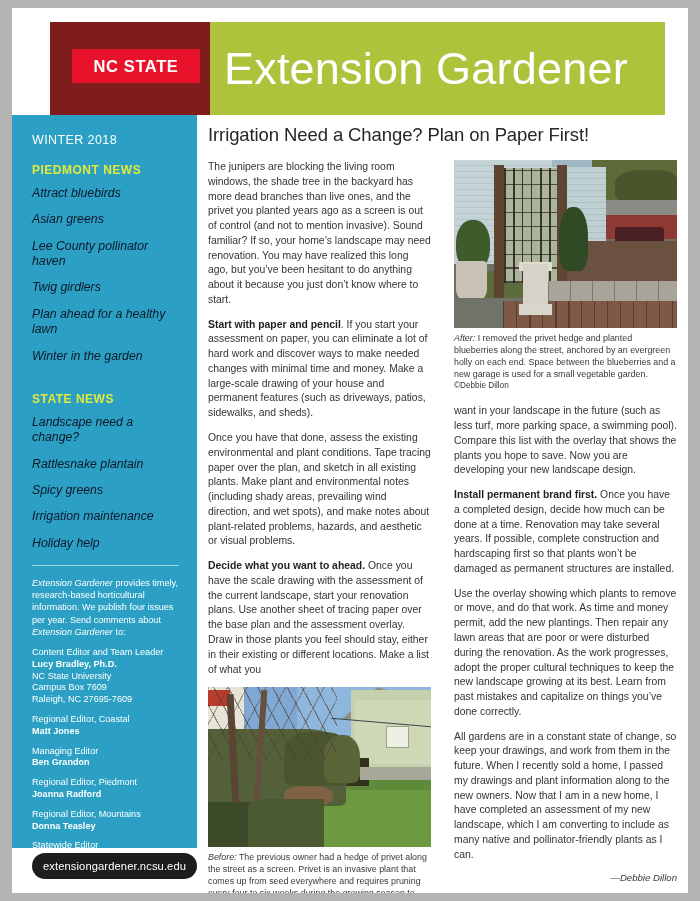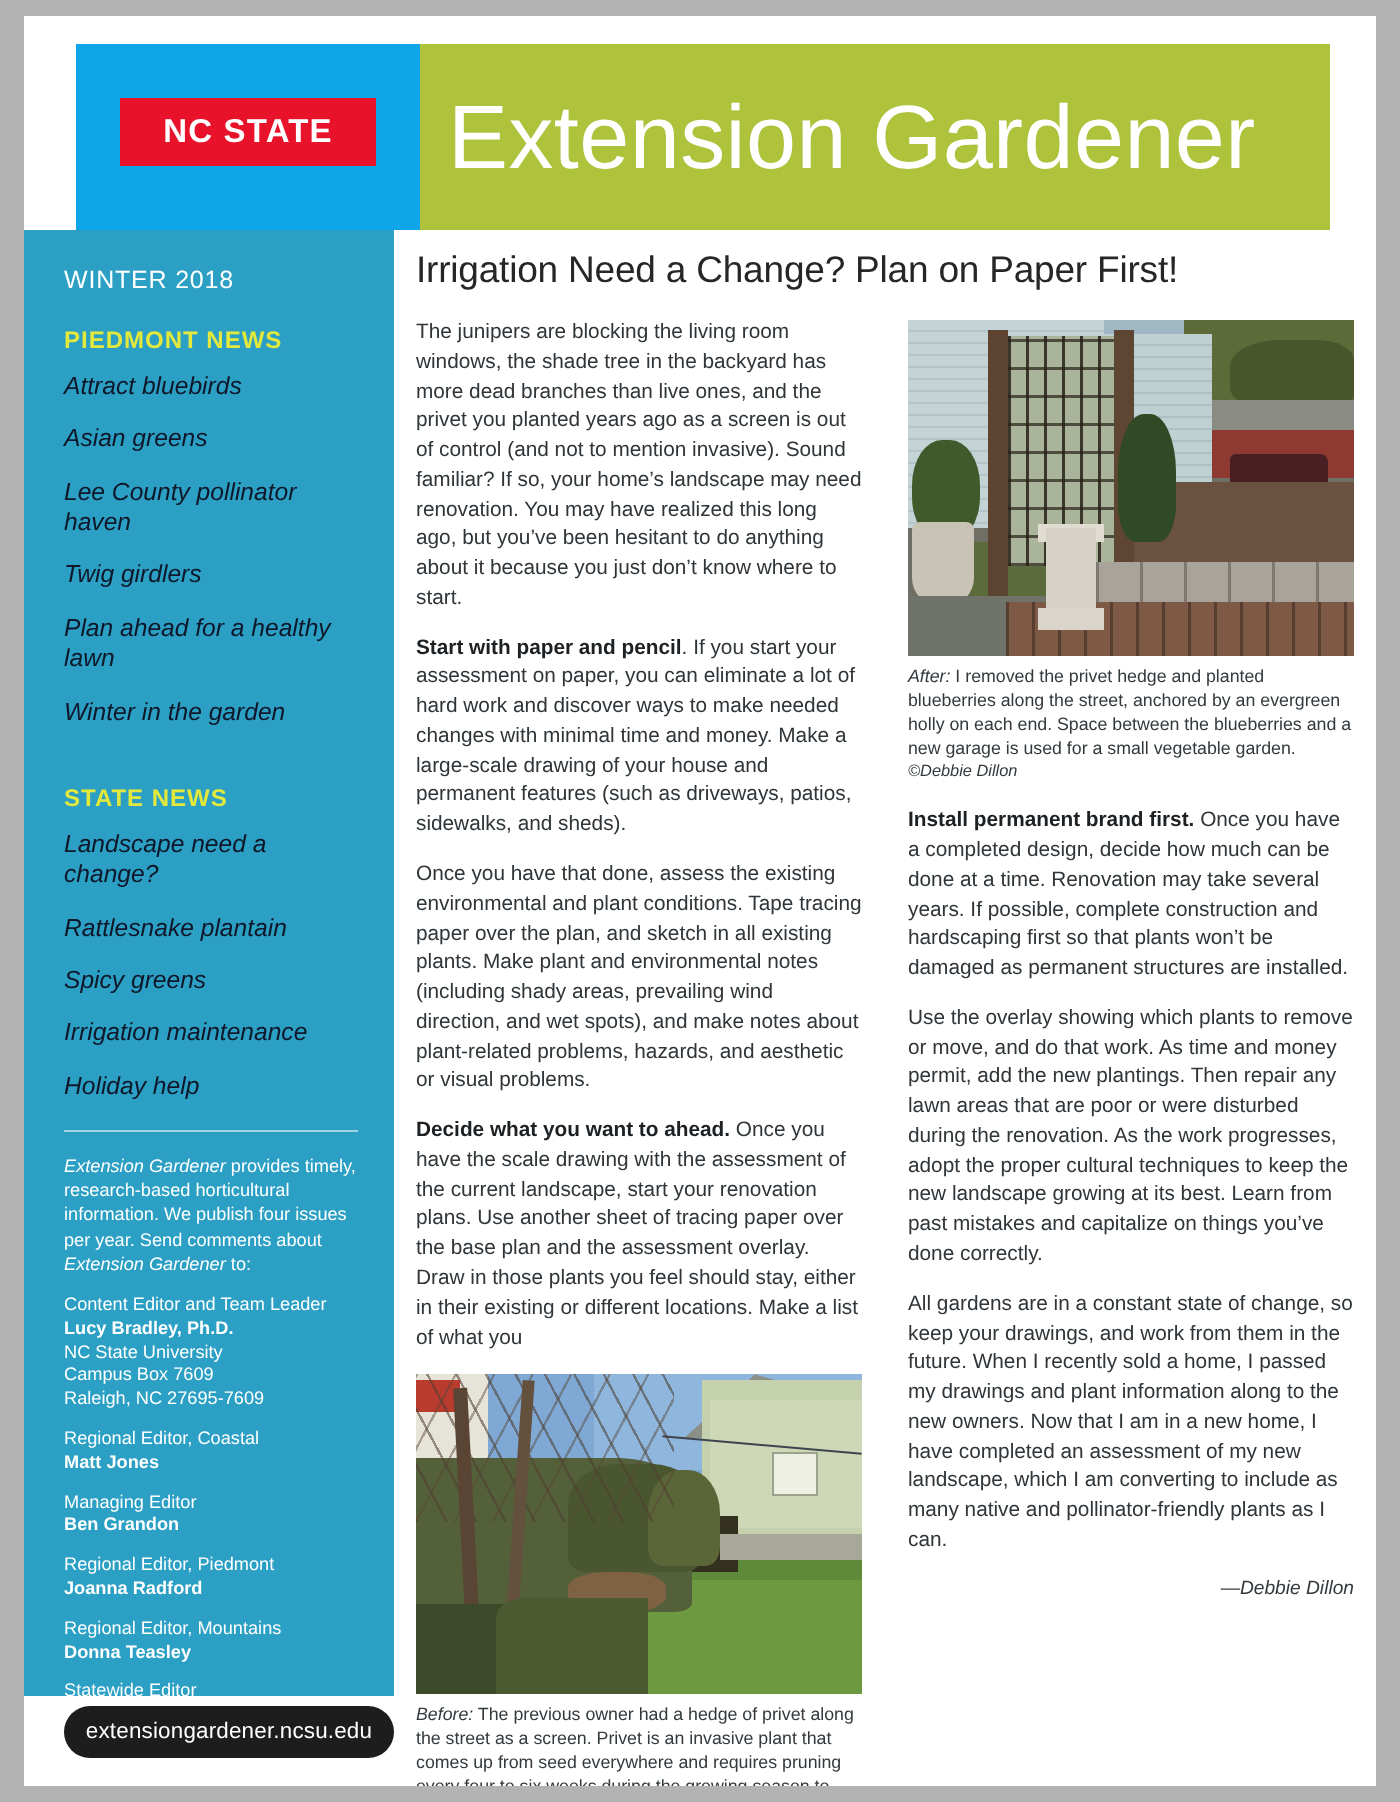--- a/index.html
+++ b/index.html
@@ -28,23 +28,23 @@
 
   
   .masthead {
     position: absolute;
     left: 0; top: 14px;
     width: 676px;
     height: 93px;
   }
   .logo-block {
     position: absolute;
-    left: 26px; top: 0;
+    left: 38px; top: 0;
     width: 172px; height: 93px;
-    background: #0ea5e9;
+    background: #7f1d1d;
   }
   .ncstate-logo {
     position: absolute;
     left: 22px; top: 27px;
     width: 128px; height: 34px;
     background: #e8132b;
     color: #ffffff;
     font-family: "Liberation Sans", sans-serif;
     font-weight: bold;
     font-size: 16.5px;
@@ -175,21 +175,21 @@
   .body-text p { margin: 0 0 10px 0; }
   .body-text b { font-weight: bold; color: #1d2124; }
 
   .photo-caption {
     font-size: 8.9px;
     line-height: 1.33;
     color: #333a3d;
     margin: 5px 0 12px 0;
   }
   .photo-caption .lead { font-style: italic; }
-  .photo-caption .credit { font-style: italic; font-size: 8.2px; }
+  .photo-caption .credit { font-size: 8.2px; }
 
   .signoff {
     text-align: right;
     font-style: italic;
     font-size: 9.6px;
     color: #333a3d;
     margin-top: 9px;
   }
 
   
@@ -414,20 +414,21 @@
           <div class="ph a-statue-top"></div>
           <div class="ph a-statue"></div>
           <div class="ph a-statue-base"></div>
         </div>
 
         <div class="photo-caption">
           <span class="lead">After:</span><span> I removed the privet hedge and planted blueberries along the street, anchored by an evergreen holly on each end. Space between the blueberries and a new garage is used for a small vegetable garden.</span> <span class="credit">©Debbie Dillon</span>
         </div>
 
         <div class="body-text">
+          <p>want in your landscape in the future (such as less turf, more parking space, a swimming pool). Compare this list with the overlay that shows the plants you hope to save. Now you are developing your new landscape design.</p>
           <p><b>Install permanent brand first.</b><span> Once you have a completed design, decide how much can be done at a time. Renovation may take several years. If possible, complete construction and hardscaping first so that plants won’t be damaged as permanent structures are installed.</span></p>
           <p>Use the overlay showing which plants to remove or move, and do that work. As time and money permit, add the new plantings. Then repair any lawn areas that are poor or were disturbed during the renovation. As the work progresses, adopt the proper cultural techniques to keep the new landscape growing at its best. Learn from past mistakes and capitalize on things you’ve done correctly.</p>
           <p>All gardens are in a constant state of change, so keep your drawings, and work from them in the future. When I recently sold a home, I passed my drawings and plant information along to the new owners. Now that I am in a new home, I have completed an assessment of my new landscape, which I am converting to include as many native and pollinator-friendly plants as I can.</p>
         </div>
 
         <div class="signoff">—Debbie Dillon</div>
       </div>
 
     </div>
   </div>

